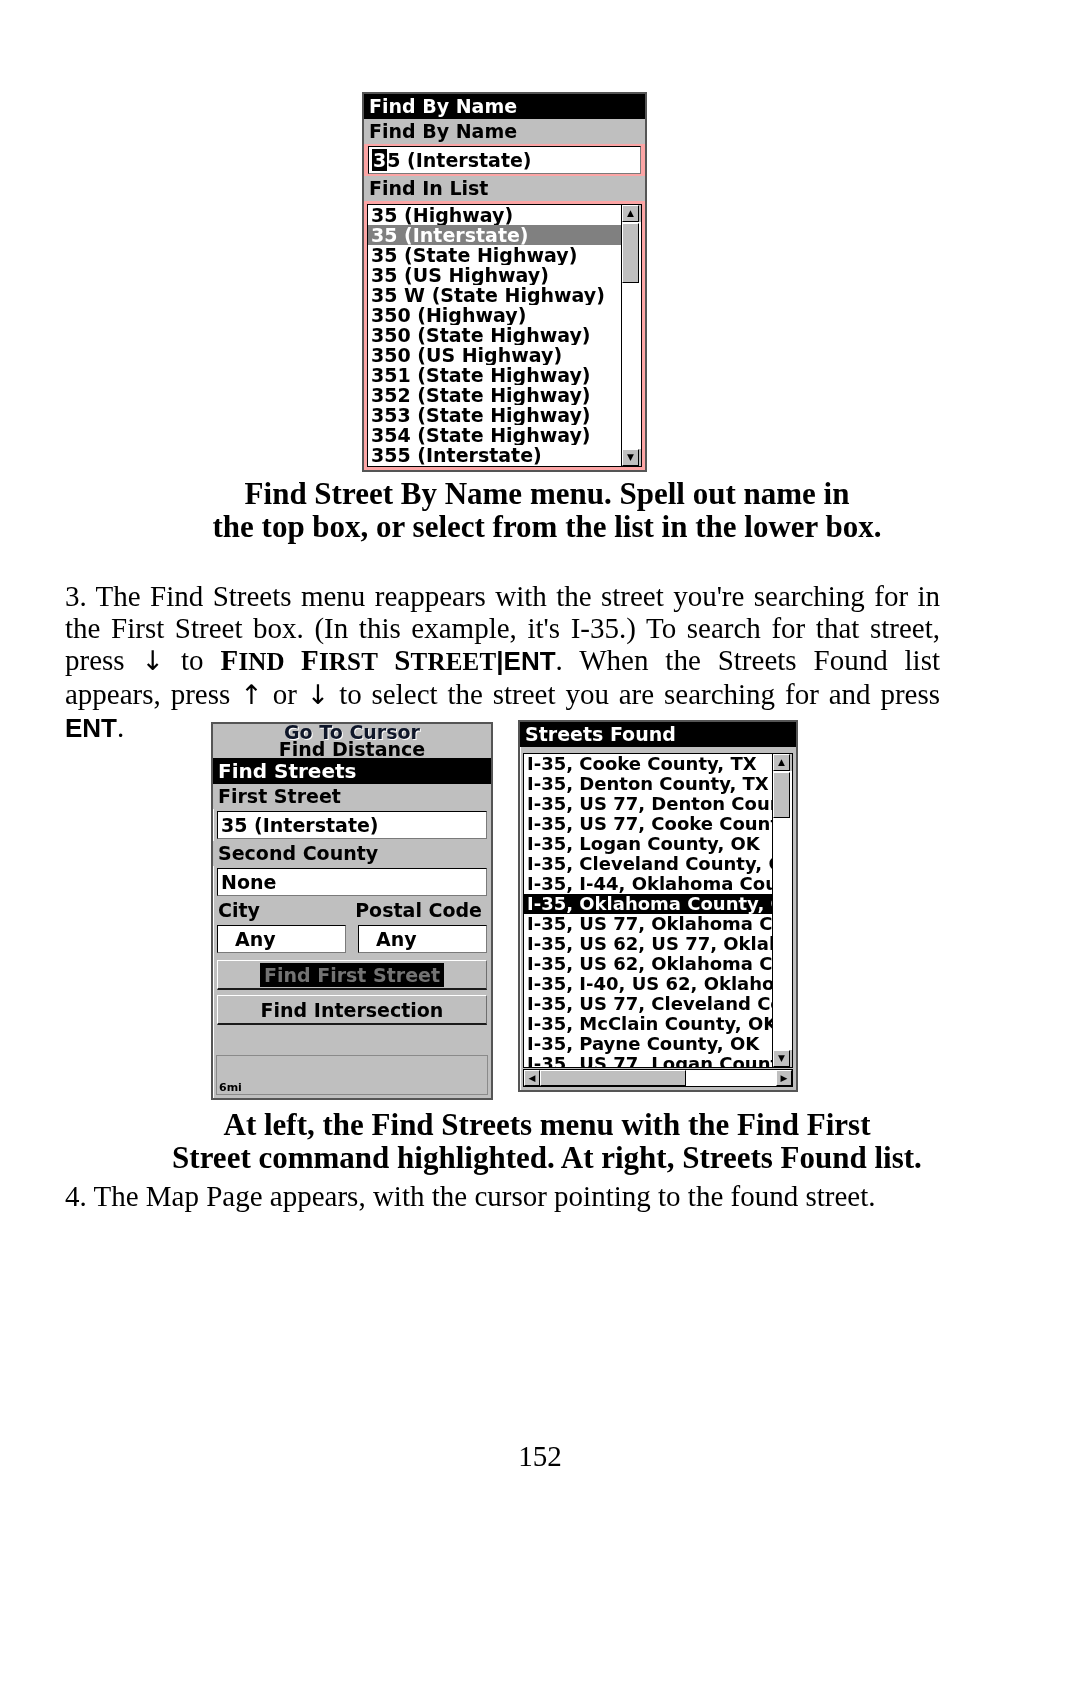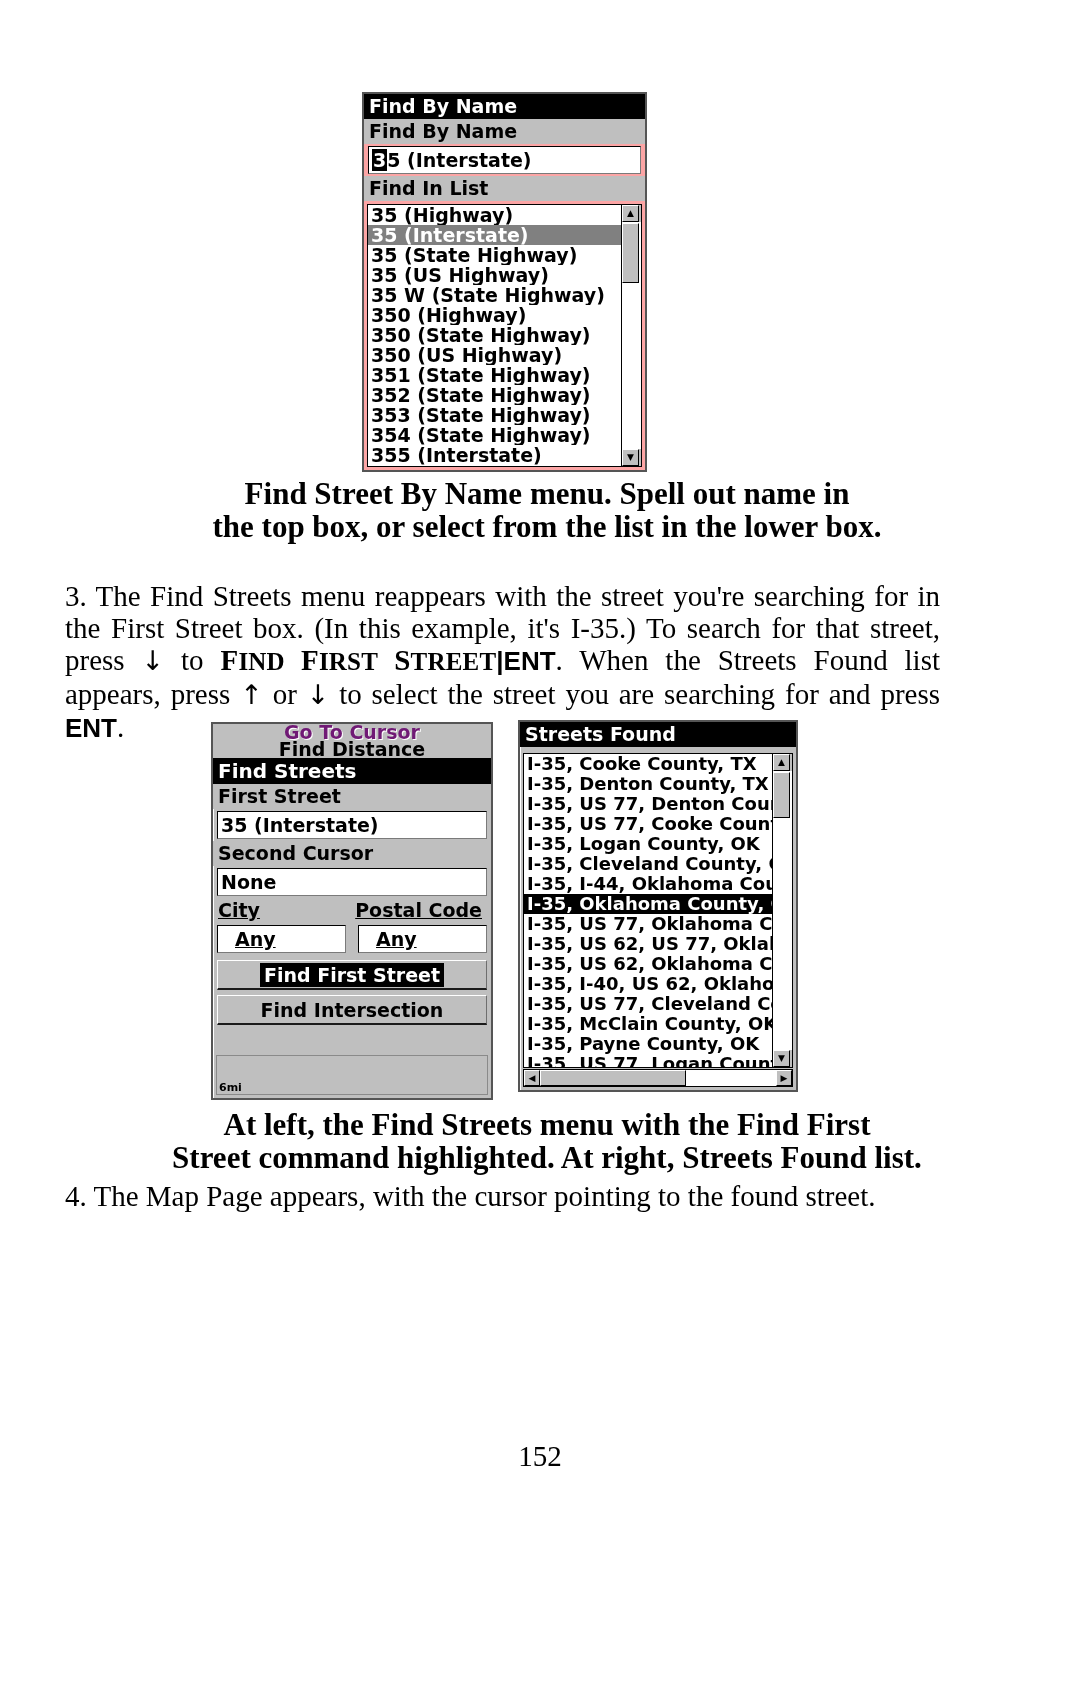--- a/index.html
+++ b/index.html
@@ -155,21 +155,21 @@
   #shot-findstreets {
     left: 211px;
     top: 722px;
     width: 282px;
     height: 378px;
     background: #bfbfbf;
     border: 2px solid #555555;
     overflow: hidden;
   }
   #shot-findstreets .dim {
-    color: #701a75;
+    color: #0f172a;
     text-shadow: 1px 1px 0 #ffffff;
   }
   #shot-findstreets .cut {
     height: 17px;
     line-height: 17px;
     overflow: hidden;
   }
   .inv-bar {
     background: #000000;
     color: #ffffff;
@@ -187,24 +187,24 @@
     border-bottom: 2px solid #1a1a1a;
     height: 30px;
     display: flex;
     align-items: center;
     justify-content: center;
     box-sizing: border-box;
   }
   .btn-plate .lbl { font-size: 19px; }
   .btn-plate .lbl.hl {
     background: #000000;
-    color: #ffffff;
+    color: #737373;
     padding: 1px 4px;
   }
-  .two-col { display: flex; gap: 12px; padding: 0 4px; text-decoration: underline; }
+  .two-col { display: flex; gap: 12px; padding: 0 4px; }
   .two-col > div { flex: 1; }
   .two-col .lcd-field { margin-left: 0; margin-right: 0; padding-left: 17px; }
   .two-col .lcd-label { padding-left: 1px; }
   #map-strip {
     position: absolute;
     left: 3px;
     right: 3px;
     bottom: 3px;
     height: 40px;
     background: #bfbfbf;
@@ -382,21 +382,21 @@
 </div>
 
 <div class="body-par" id="par3"><span>3. The Find Streets menu reappears with the street you're searching for in the First Street box. (In this example, it's I-35.) To search for that street, press </span><span class="arrow-g">↓</span><span> to </span><span class="smallcaps"><span class="big">F</span><span>IND</span>&nbsp;<span class="big">F</span><span>IRST</span>&nbsp;<span class="big">S</span><span>TREET</span></span><span class="b">|</span><span class="b">ENT</span><span>. When the Streets Found list appears, press </span><span class="arrow-g">↑</span><span> or </span><span class="arrow-g">↓</span><span> to select the street you are searching for and press </span><span class="b">ENT</span><span>.</span></div>
 
 <div class="lcd" id="shot-findstreets">
   <div class="lcd-label cut dim" style="text-align:center;">Go To Cursor</div>
   <div class="lcd-label cut" style="text-align:center;">Find Distance</div>
   <div class="inv-bar">Find Streets</div>
   <div class="lcd-label">First Street</div>
   <div class="lcd-field">35 (Interstate)</div>
-  <div class="lcd-label">Second Cursor</div>
+  <div class="lcd-label">Second County</div>
   <div class="lcd-field">None</div>
   <div class="two-col">
     <div>
         <div class="lcd-label">City</div>
       </div>
     <div>
         <div class="lcd-label">Postal Code</div>
       </div>
   </div>
   <div class="two-col">

